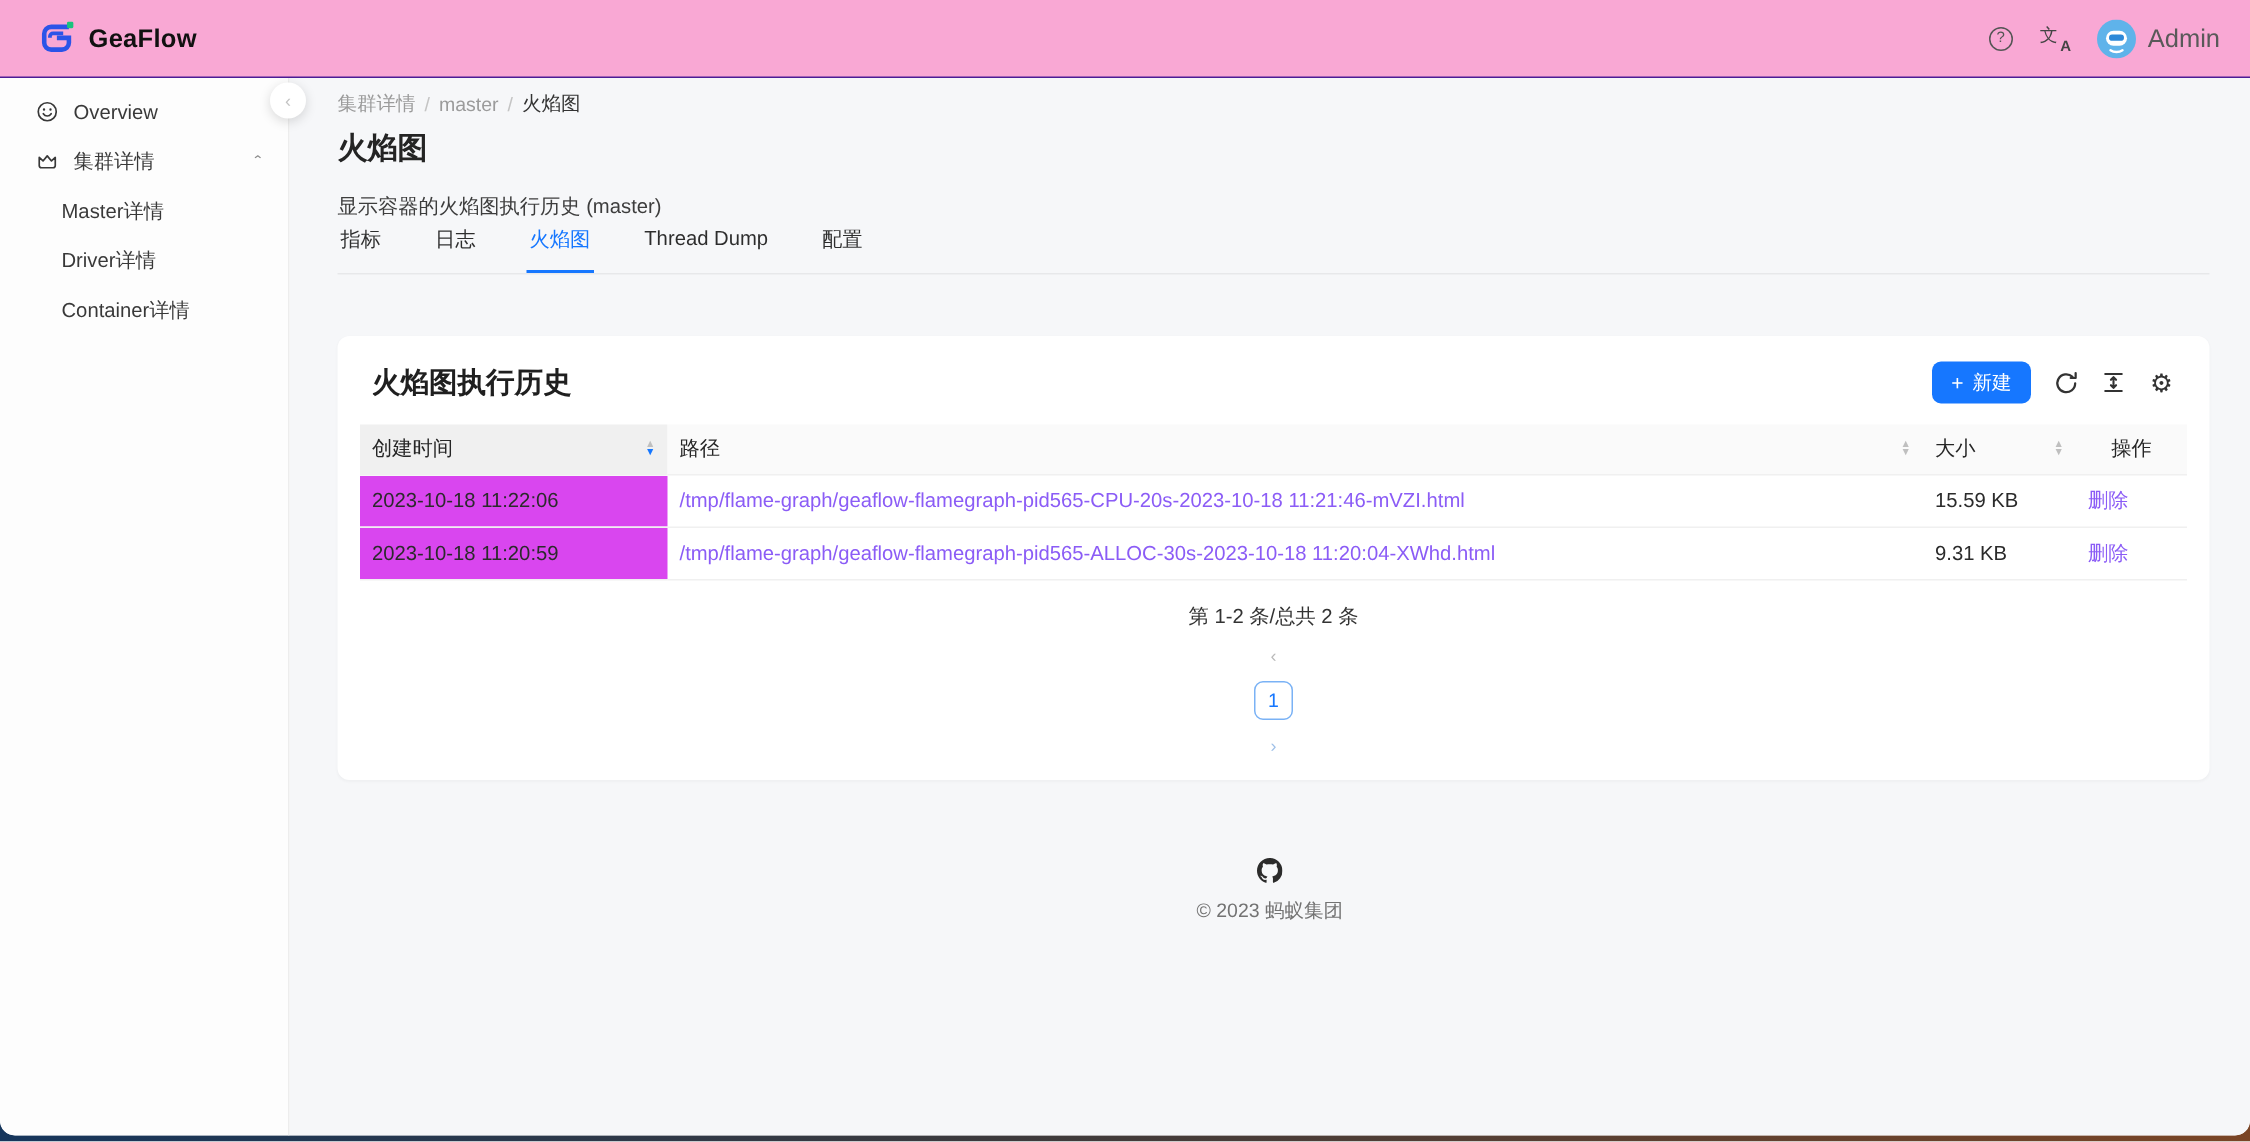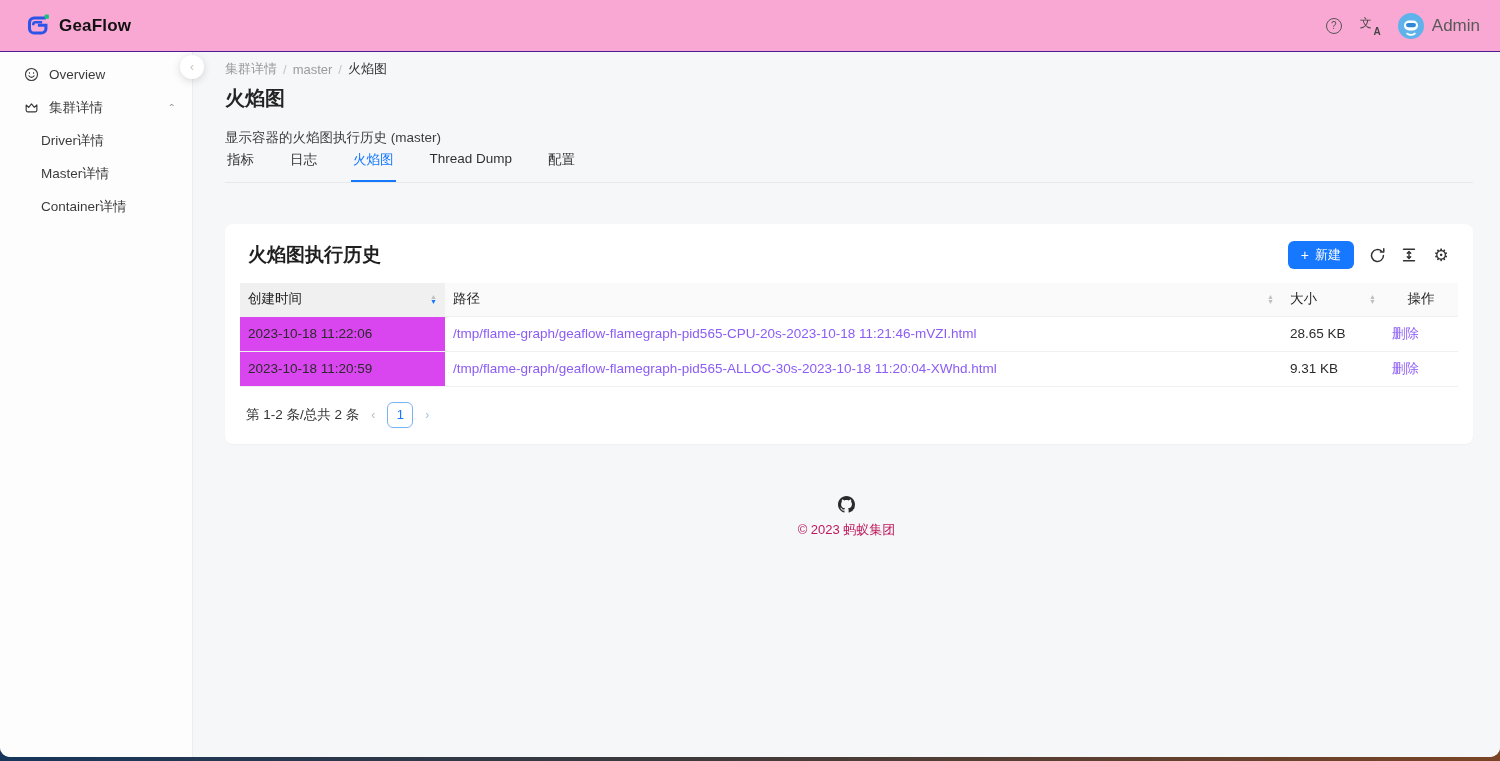--- a/index.html
+++ b/index.html
@@ -56,29 +56,29 @@
   th { height:33px; background:#fafafa; font-weight:400; color:#262626; text-align:center; padding:0 8px; border-bottom:1px solid #f0f0f0; }
   th.sorted { background:#f0f0f0; }
   th .th-inner { display:flex; align-items:center; justify-content:space-between; }
   td { height:35px; padding:0 8px; color:#2b2b2b; border-bottom:1px solid #f0f0f0; white-space:nowrap; overflow:hidden; text-overflow:ellipsis; }
   td.col-time { background:#d946ef; }
   .sorter { display:inline-flex; flex-direction:column; line-height:5px; margin-left:6px; }
   .sorter span { font-size:7px; color:#bfbfbf; }
   .sorter .active { color:#1677ff; }
   a.path-link, a.action-link { color:#8b5cf6; text-decoration:none; cursor:pointer; }
 
-  .pagination { display:flex; align-items:center; gap:10px; padding:15px 6px 6px; font-size:13.5px; color:#333; }
+  .pagination { display:flex; justify-content:flex-end; align-items:center; gap:10px; padding:15px 6px 6px; font-size:13.5px; color:#333;flex-direction:column; }
   .pg-arrow { color:#b9b9b9; font-size:12px; cursor:pointer; padding:0 2px; }
   .pg-arrow.next { color:#9fc0e8; }
   .pg-page { min-width:26px; height:26px; border:1px solid #7ab2f5; border-radius:6px; color:#1677ff; display:inline-flex; align-items:center; justify-content:center; font-size:13px; cursor:pointer; background:#fff; }
 
   
   .app-footer { margin-top:52px; text-align:center; color:#404040; }
   .app-footer .gh { cursor:pointer; display:inline-block; }
-  .copyright { margin-top:4px; font-size:13px; color:#be185d; }
+  .copyright { margin-top:4px; font-size:13px; color:#737373; }
 </style>
 </head>
 <body>
 
 <div class="desktop">
   <div class="window">
 
     <header class="topbar">
       <div class="logo">
         <svg width="27" height="27" viewBox="0 0 32 32">
@@ -119,24 +119,24 @@
           <span class="grow">Overview</span>
         </div>
         <div class="side-item">
           <svg width="15" height="15" viewBox="0 0 16 16" stroke="currentColor" fill="none" stroke-width="1.2">
             <path d="M2.3 5.3 5 7.8l3-3.6 3 3.6 2.7-2.5V11a1.6 1.6 0 0 1-1.6 1.6H3.9A1.6 1.6 0 0 1 2.3 11z" stroke-linejoin="round"></path>
           </svg>
           <span class="grow">集群详情</span>
           <span class="caret-up">⌃</span>
         </div>
         <div class="side-sub">
+          <span>Master详情</span>
+        </div>
+        <div class="side-sub">
           <span>Driver详情</span>
-        </div>
-        <div class="side-sub">
-          <span>Master详情</span>
         </div>
         <div class="side-sub">
           <span>Container详情</span>
         </div>
         <div class="collapse-btn">
           <span>‹</span>
         </div>
       </aside>
 
       <main class="content">
@@ -221,21 +221,21 @@
                 </th>
                 <th>
                   <span>操作</span>
                 </th>
               </tr>
             </thead>
             <tbody>
               <tr>
                 <td class="col-time">2023-10-18 11:22:06</td>
                 <td><a class="path-link">/tmp/flame-graph/geaflow-flamegraph-pid565-CPU-20s-2023-10-18 11:21:46-mVZI.html</a></td>
-                <td>28.65 KB</td>
+                <td>15.59 KB</td>
                 <td><a class="action-link">删除</a></td>
               </tr>
               <tr>
                 <td class="col-time">2023-10-18 11:20:59</td>
                 <td><a class="path-link">/tmp/flame-graph/geaflow-flamegraph-pid565-ALLOC-30s-2023-10-18 11:20:04-XWhd.html</a></td>
                 <td>9.31 KB</td>
                 <td><a class="action-link">删除</a></td>
               </tr>
             </tbody>
           </table>

